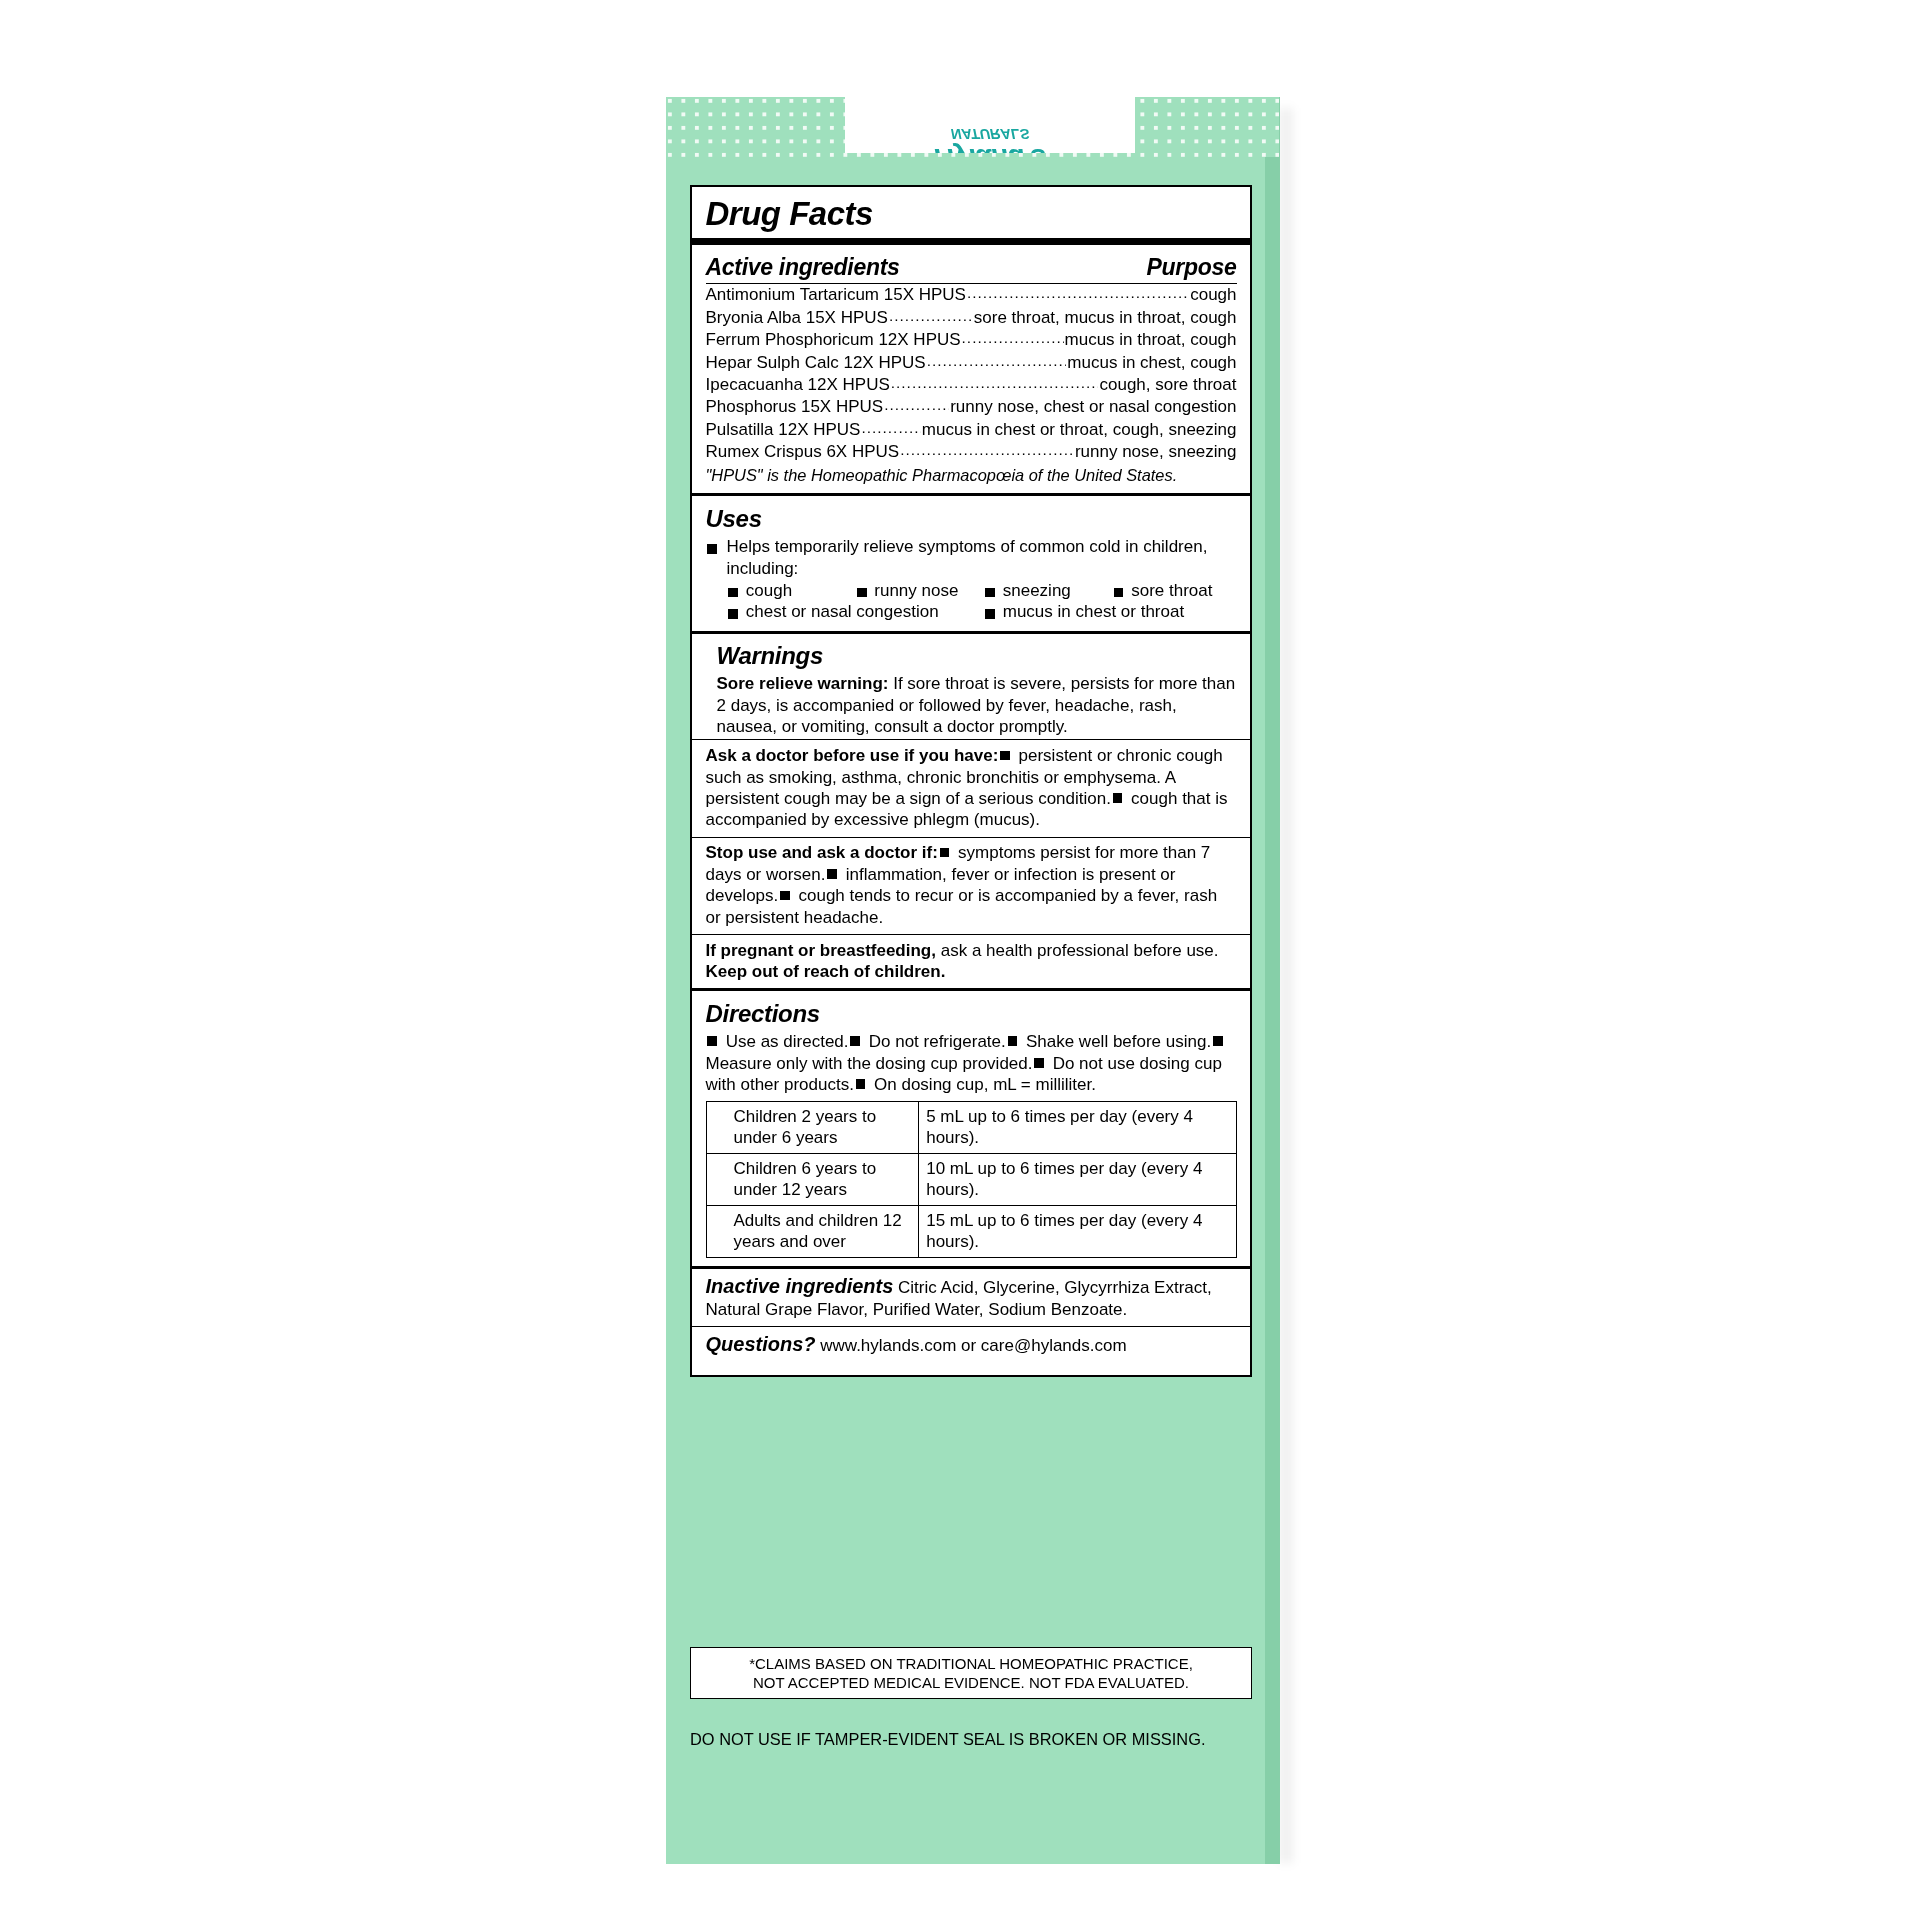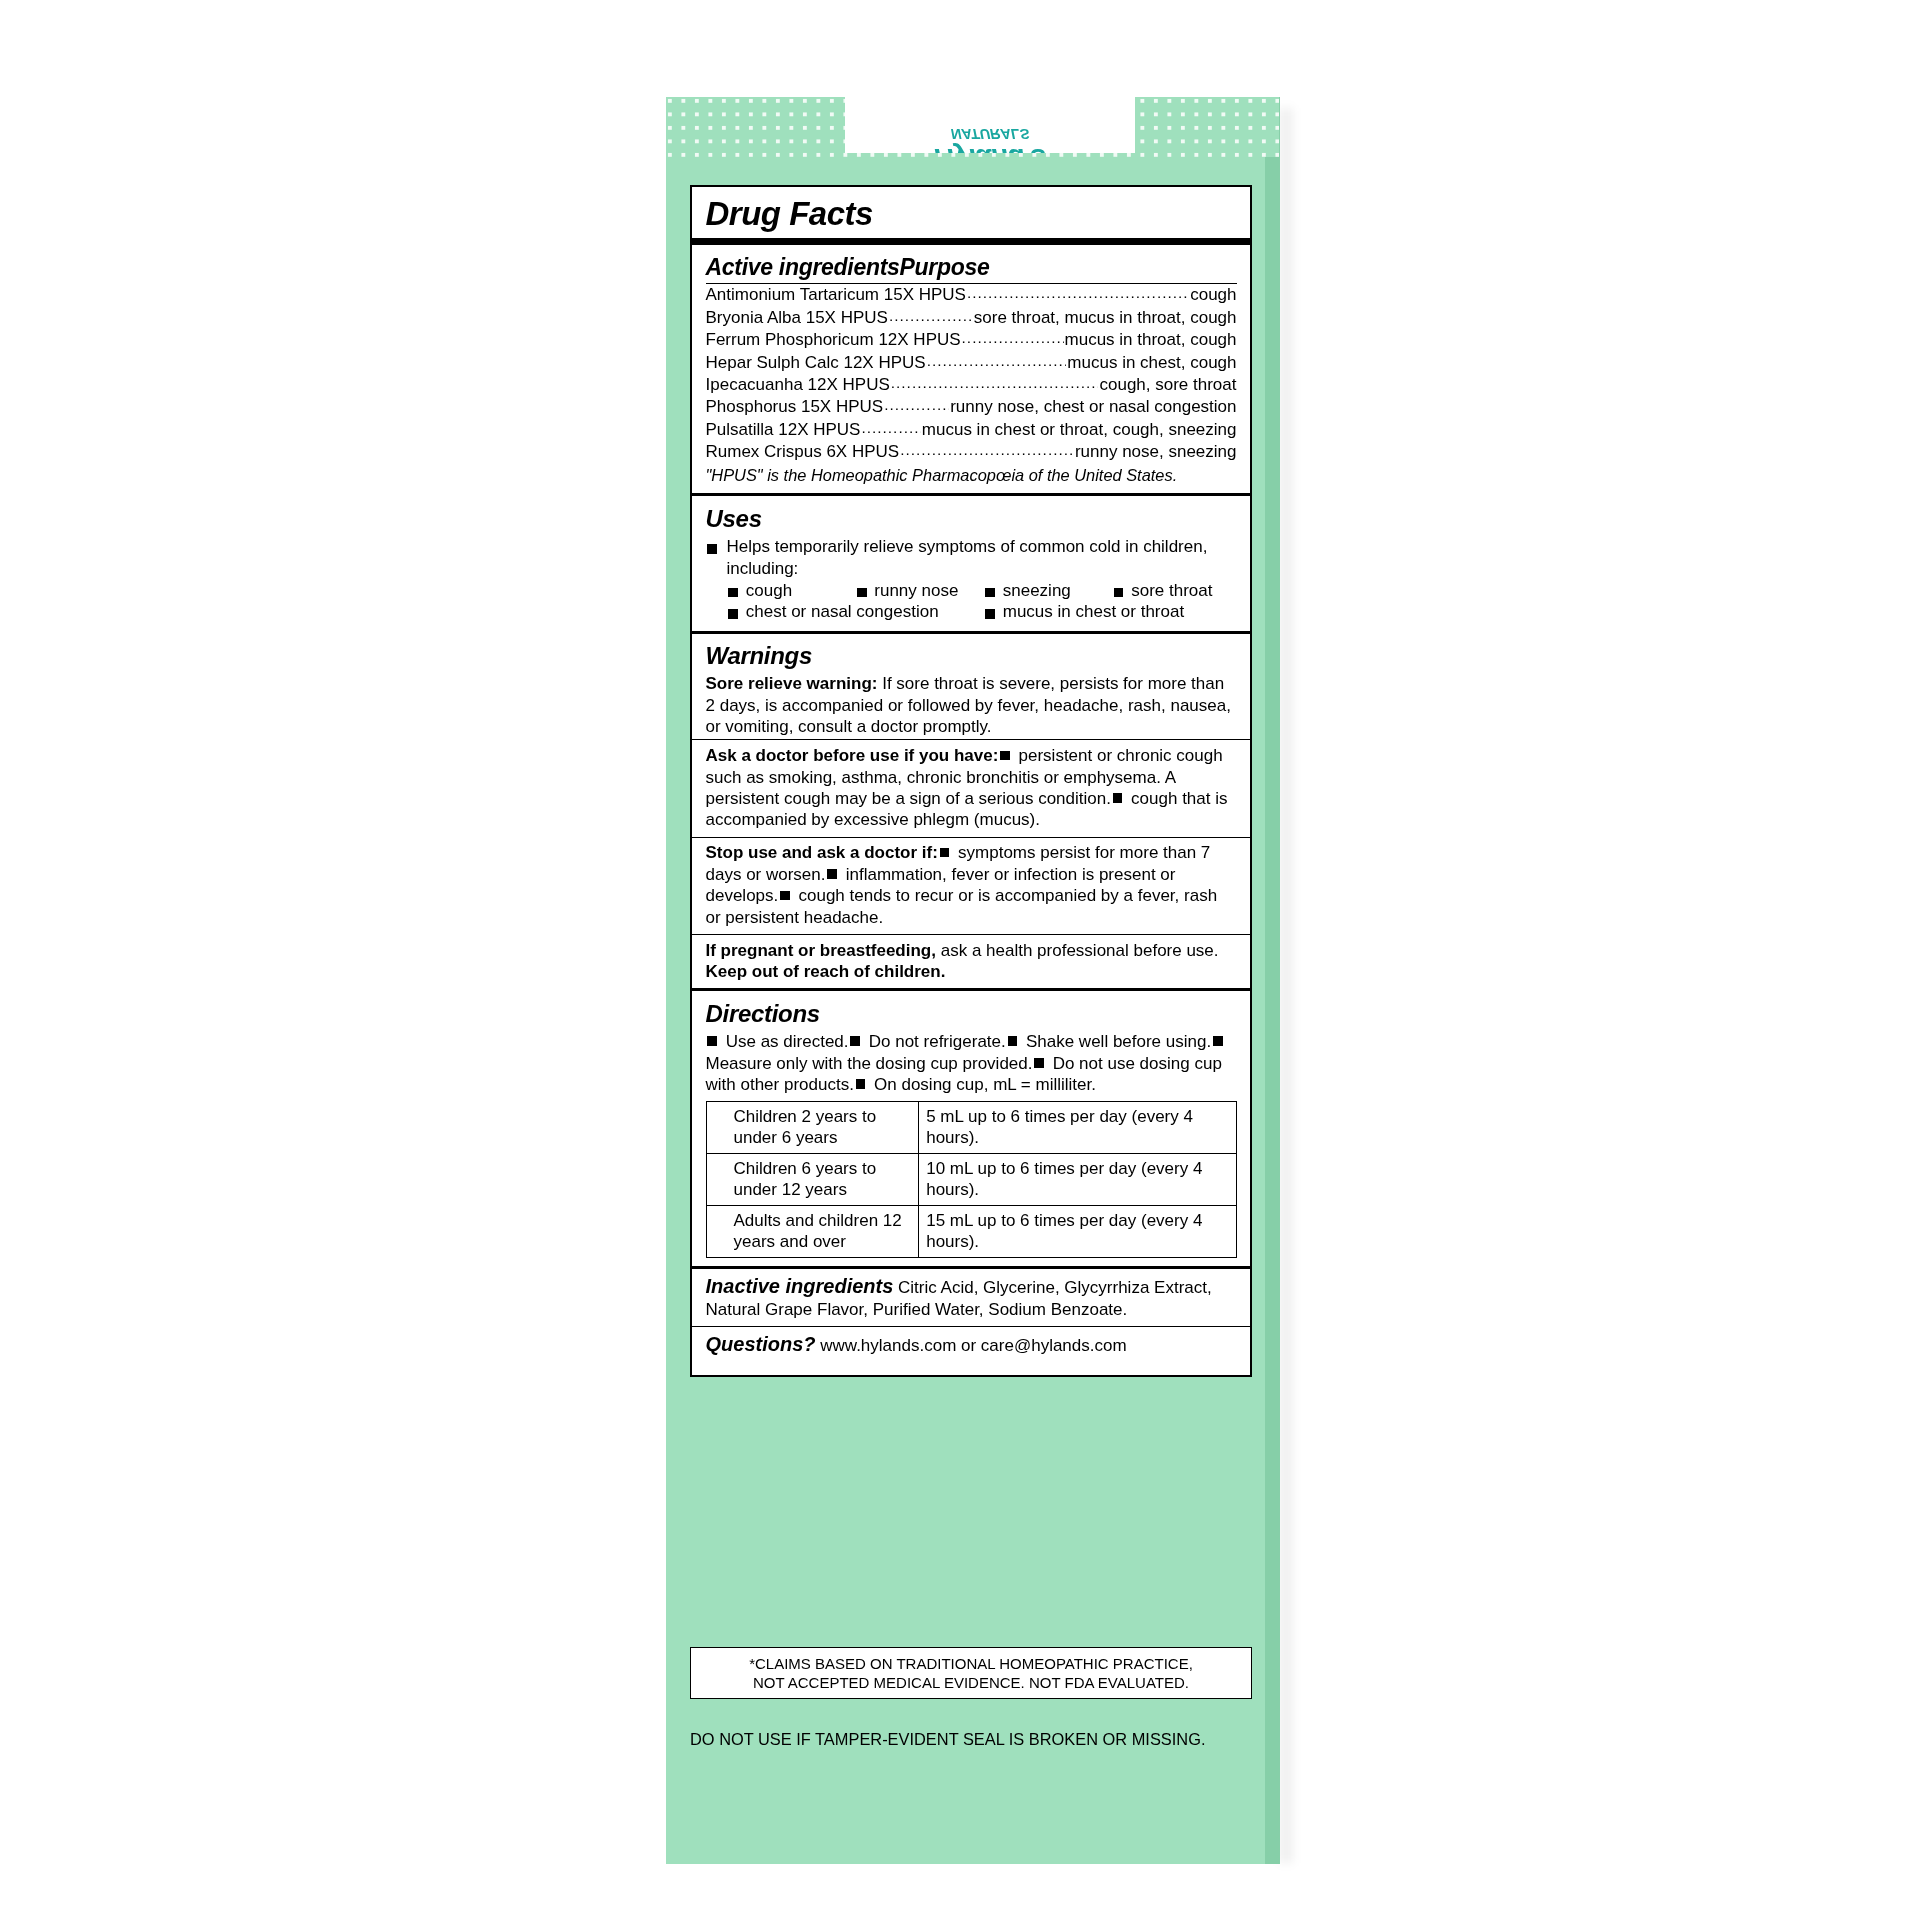--- a/index.html
+++ b/index.html
@@ -111,20 +111,21 @@
   .sec { padding: 5.8px 13.5px 7.7px 13.5px; }
   .sec-head {
     font-size: 24px;
     font-weight: bold;
     font-style: italic;
     letter-spacing: -0.3px;
     margin: 1.9px 0 1.9px 0;
   }
   .ai-head {
     display: flex;
+    justify-content: space-between;
     align-items: baseline;
     font-size: 23px;
     font-weight: bold;
     font-style: italic;
     letter-spacing: -0.3px;
     padding: 1.9px 0 1px 0;
   }
   .ai-underline { border-bottom: 1.4px solid #000; }
   .ing-row {
     display: flex;
@@ -324,21 +325,21 @@
         <span class="sym">sore throat</span>
       </div>
       <div class="sym-grid two">
         <span class="sym">chest or nasal congestion</span>
         <span class="sym">mucus in chest or throat</span>
       </div>
     </div>
 
     <div class="rule-med"></div>
 
-    <div class="sec" style="padding-bottom:1.9px;">
+    <div class="sec" style="padding-bottom:1.9px;margin-left:11px;">
       <div class="sec-head">Warnings</div>
       <div>
         <b>Sore relieve warning:</b><span> If sore throat is severe, persists for more than 2 days, is accompanied or followed by fever, headache, rash, nausea, or vomiting, consult a doctor promptly.</span>
       </div>
     </div>
     <div class="rule-thin"></div>
 
     <div class="warn-block">
       <b>Ask a doctor before use if you have:</b><span class="sq"></span><span> persistent or chronic cough such as smoking, asthma, chronic bronchitis or emphysema. A persistent cough may be a sign of a serious condition.</span><span class="sq"></span><span> cough that is accompanied by excessive phlegm (mucus).</span>
     </div>

